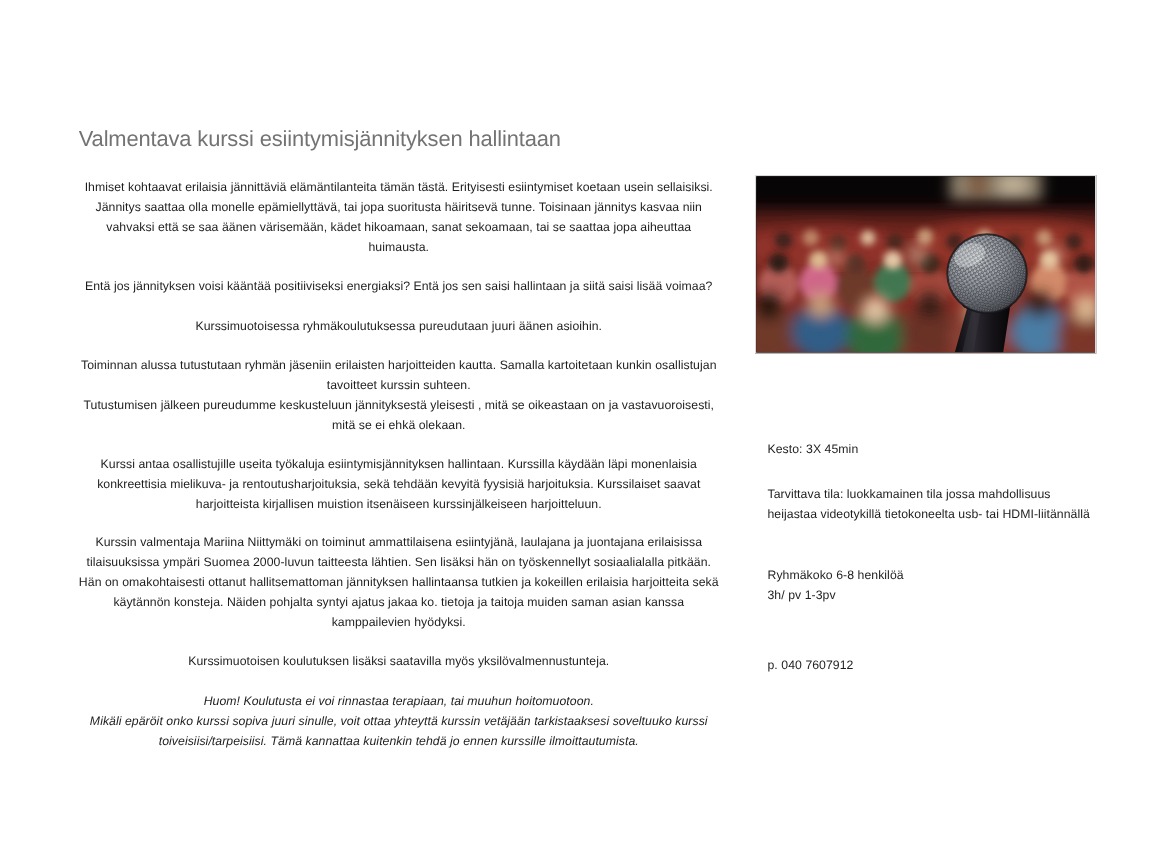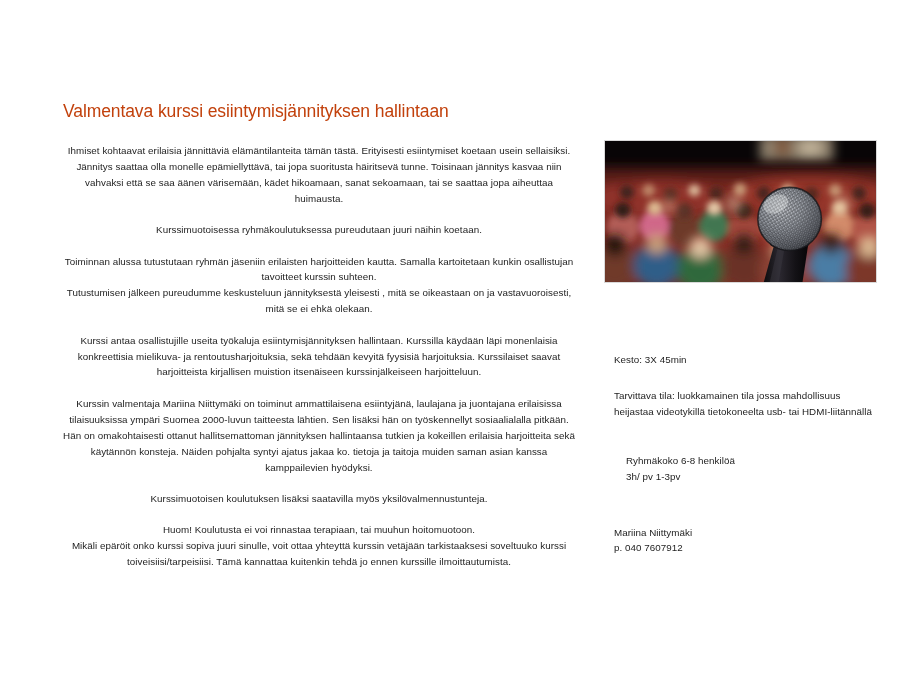--- a/index.html
+++ b/index.html
@@ -31,32 +31,32 @@
     top: 100px;
     width: 512px;
   }
 
   #doc-title {
     font-size: 17.5px;
     font-weight: 400;
     line-height: 22px;
     margin: 0 0 21px 0;
     letter-spacing: -0.1px;
-    color: #c2410c;
+    color: #737373;
   }
 
   .body-para {
     font-size: 9.8px;
     line-height: 15.9px;
     margin: 0 0 15.5px 0;
     color: #1d1d1d;
     letter-spacing: 0.005em;
     text-align: center;
   }
-  .body-para:last-child { margin-bottom: 0; }
+  .body-para:last-child { margin-bottom: 0; font-style: italic; }
 
   
   #right-column {
     position: absolute;
     left: 604px;
     top: 140px;
     width: 280px;
   }
 
   
@@ -80,41 +80,42 @@
   }
 
   #side-text {
     position: absolute;
     left: 614px;
     top: 352px;
     width: 260px;
   }
   #side-duration { margin: 0 0 20px 0; }
   #side-room     { margin: 16px 0 33px 0; }
-  #side-group    { margin: 0 0 40px 12px; }
+  #side-group    { margin: 0 0 40px 0; }
   #side-contact  { margin: 0; }
 
   a.email-link {
     color: #1d1d1d;
     text-decoration: underline;
   }
 </style>
 </head>
 <body>
 
 <div id="page">
 
   <div id="left-column">
 
     <h1 id="doc-title">Valmentava kurssi esiintymisjännityksen hallintaan</h1>
 
     <p class="body-para">Ihmiset kohtaavat erilaisia jännittäviä elämäntilanteita tämän tästä. Erityisesti esiintymiset koetaan usein sellaisiksi. Jännitys saattaa olla monelle epämiellyttävä, tai jopa suoritusta häiritsevä tunne. Toisinaan jännitys kasvaa niin vahvaksi että se saa äänen värisemään, kädet hikoamaan, sanat sekoamaan, tai se saattaa jopa aiheuttaa huimausta.</p>
 
-
-    <p class="body-para">Kurssimuotoisessa ryhmäkoulutuksessa pureudutaan juuri näihin koetaan.</p>
+    <p class="body-para">Entä jos jännityksen voisi kääntää positiiviseksi energiaksi? Entä jos sen saisi hallintaan ja siitä saisi lisää voimaa?</p>
+
+    <p class="body-para">Kurssimuotoisessa ryhmäkoulutuksessa pureudutaan juuri äänen asioihin.</p>
 
     <p class="body-para">Toiminnan alussa tutustutaan ryhmän jäseniin erilaisten harjoitteiden kautta. Samalla kartoitetaan kunkin osallistujan tavoitteet kurssin suhteen.<br>Tutustumisen jälkeen pureudumme keskusteluun  jännityksestä yleisesti , mitä se oikeastaan on ja vastavuoroisesti, mitä se ei ehkä olekaan.</p>
 
     <p class="body-para">Kurssi antaa osallistujille useita työkaluja esiintymisjännityksen hallintaan. Kurssilla käydään läpi monenlaisia konkreettisia mielikuva- ja rentoutusharjoituksia, sekä tehdään kevyitä fyysisiä harjoituksia. Kurssilaiset saavat harjoitteista kirjallisen muistion itsenäiseen kurssinjälkeiseen harjoitteluun.</p>
 
     <p class="body-para">Kurssin valmentaja Mariina Niittymäki on toiminut  ammattilaisena esiintyjänä, laulajana ja juontajana erilaisissa tilaisuuksissa ympäri Suomea 2000-luvun taitteesta lähtien. Sen lisäksi hän on työskennellyt sosiaalialalla pitkään. Hän on omakohtaisesti ottanut hallitsemattoman jännityksen hallintaansa tutkien ja kokeillen erilaisia harjoitteita sekä käytännön konsteja. Näiden pohjalta syntyi ajatus jakaa ko. tietoja ja taitoja muiden saman asian kanssa kamppailevien hyödyksi.</p>
 
     <p class="body-para">Kurssimuotoisen koulutuksen lisäksi saatavilla myös yksilövalmennustunteja.</p>
 
     <p class="body-para">Huom! Koulutusta ei voi rinnastaa terapiaan, tai muuhun hoitomuotoon.<br>Mikäli epäröit onko kurssi sopiva juuri sinulle, voit ottaa yhteyttä kurssin vetäjään tarkistaaksesi soveltuuko kurssi toiveisiisi/tarpeisiisi. Tämä kannattaa kuitenkin tehdä  jo ennen kurssille ilmoittautumista.</p>
@@ -259,18 +260,17 @@
 
   <div id="side-text">
 
     <p class="side-block" id="side-duration">Kesto: 3X 45min</p>
 
     <p class="side-block" id="side-room">Tarvittava tila: luokkamainen tila jossa mahdollisuus heijastaa videotykillä tietokoneelta usb- tai HDMI-liitännällä</p>
 
     <p class="side-block" id="side-group">Ryhmäkoko 6-8 henkilöä<br>3h/ pv 1-3pv</p>
 
     <div class="side-block" id="side-contact">
-      <div>Mariina Niittymäki</div>
       <div>p. 040 7607912</div>
     </div>
   </div>
 
 </div>
 
 </body></html>

